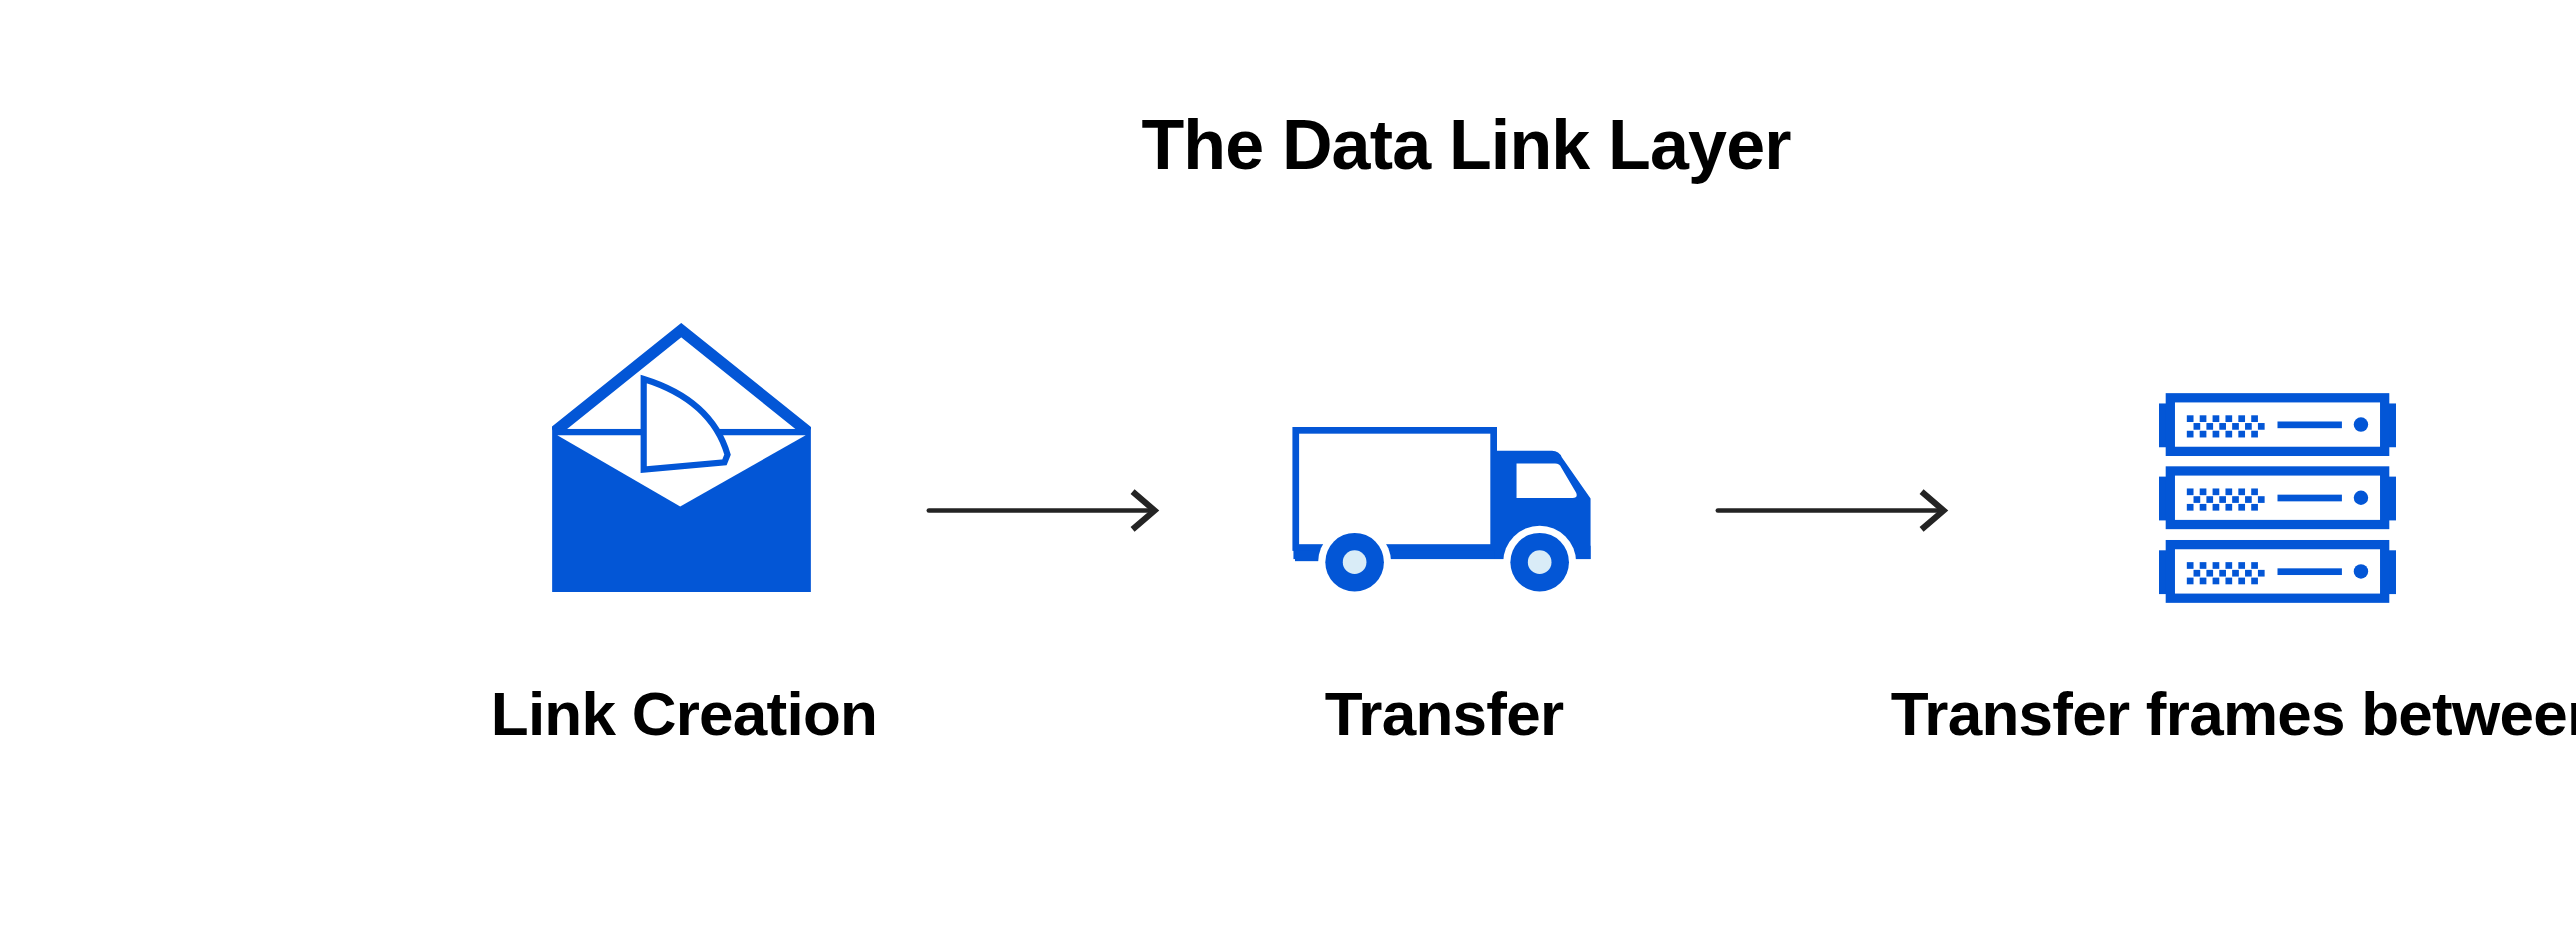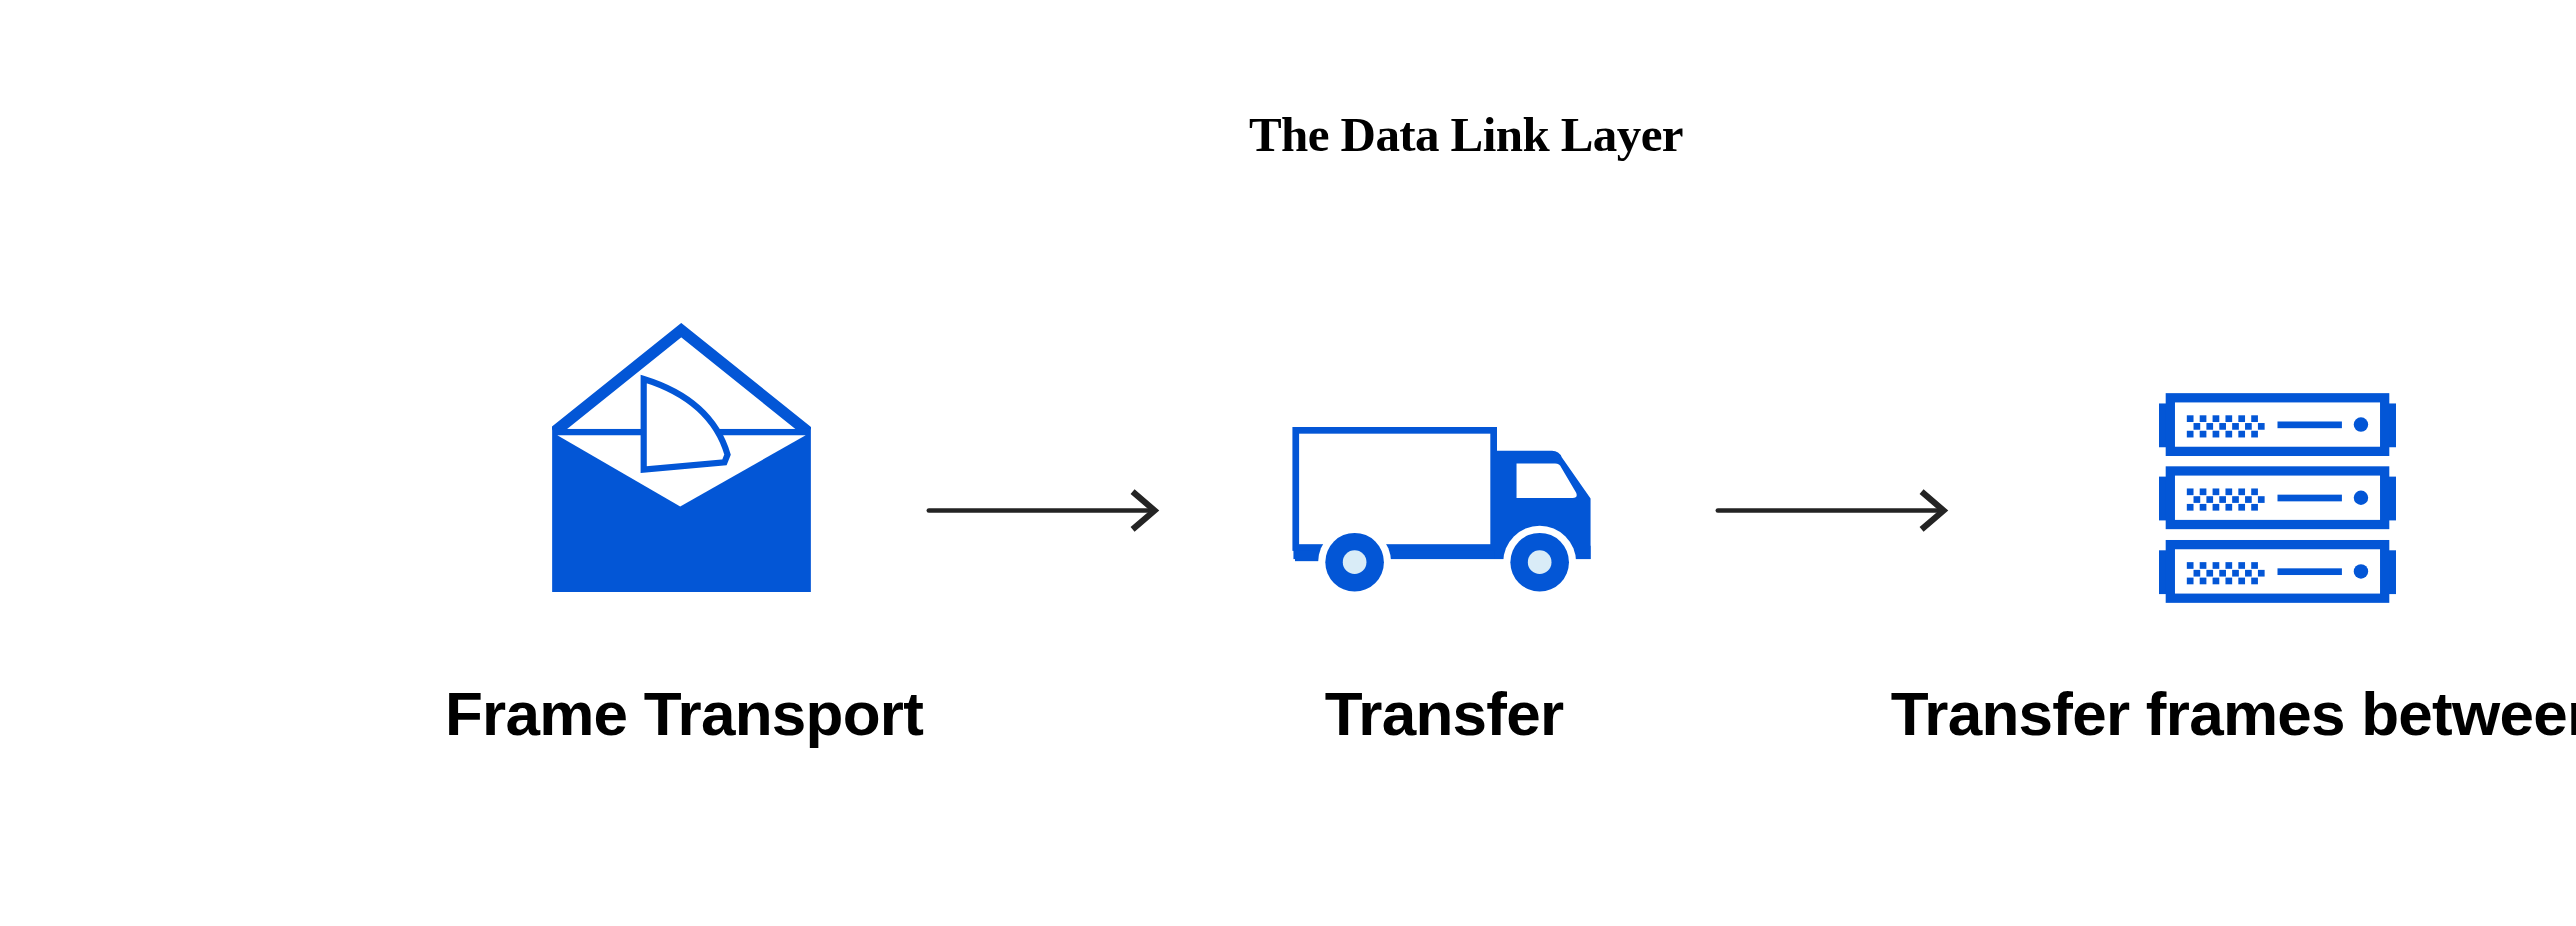--- a/index.html
+++ b/index.html
@@ -12,26 +12,25 @@
     overflow:hidden;
     font-family:"Liberation Sans","DejaVu Sans",sans-serif;
   }
   .abs{position:absolute;}
   .title{
     position:absolute;
     top:110px;
     left:1466px;
     transform:translateX(-50%);
     font-weight:700;
-    font-size:49px;
+    font-size:70px;
     line-height:1;
     letter-spacing:-0.012em;
     color:var(--text,#000);
     white-space:nowrap;
-    font-family:Liberation Serif, serif;
   }
   .caption{
     position:absolute;
     top:683px;
     transform:translateX(-50%);
     font-weight:700;
     font-size:62px;
     line-height:1;
     letter-spacing:-0.012em;
     color:var(--text,#000);
@@ -164,18 +163,18 @@
           <rect x="154" y="73" width="13" height="13"></rect>
           <rect x="179" y="43" width="13" height="13"></rect>
           <rect x="192" y="58" width="13" height="13"></rect>
           <rect x="179" y="73" width="13" height="13"></rect>
         </g>
       <rect class="fb" x="230" y="55" width="125" height="13"></rect>
       <circle class="fb" cx="392" cy="61" r="14"></circle>
     </g>
   </svg>
 
-  <div class="caption" style="left:684px">Frame Transport</div>
+  <div class="caption" style="left:684px">Link Creation</div>
   <div class="caption" style="left:1444px">Transfer</div>
   <div class="caption" style="left:2301px">Transfer frames between net</div>
 
 </div>
 
 
 </body></html>

